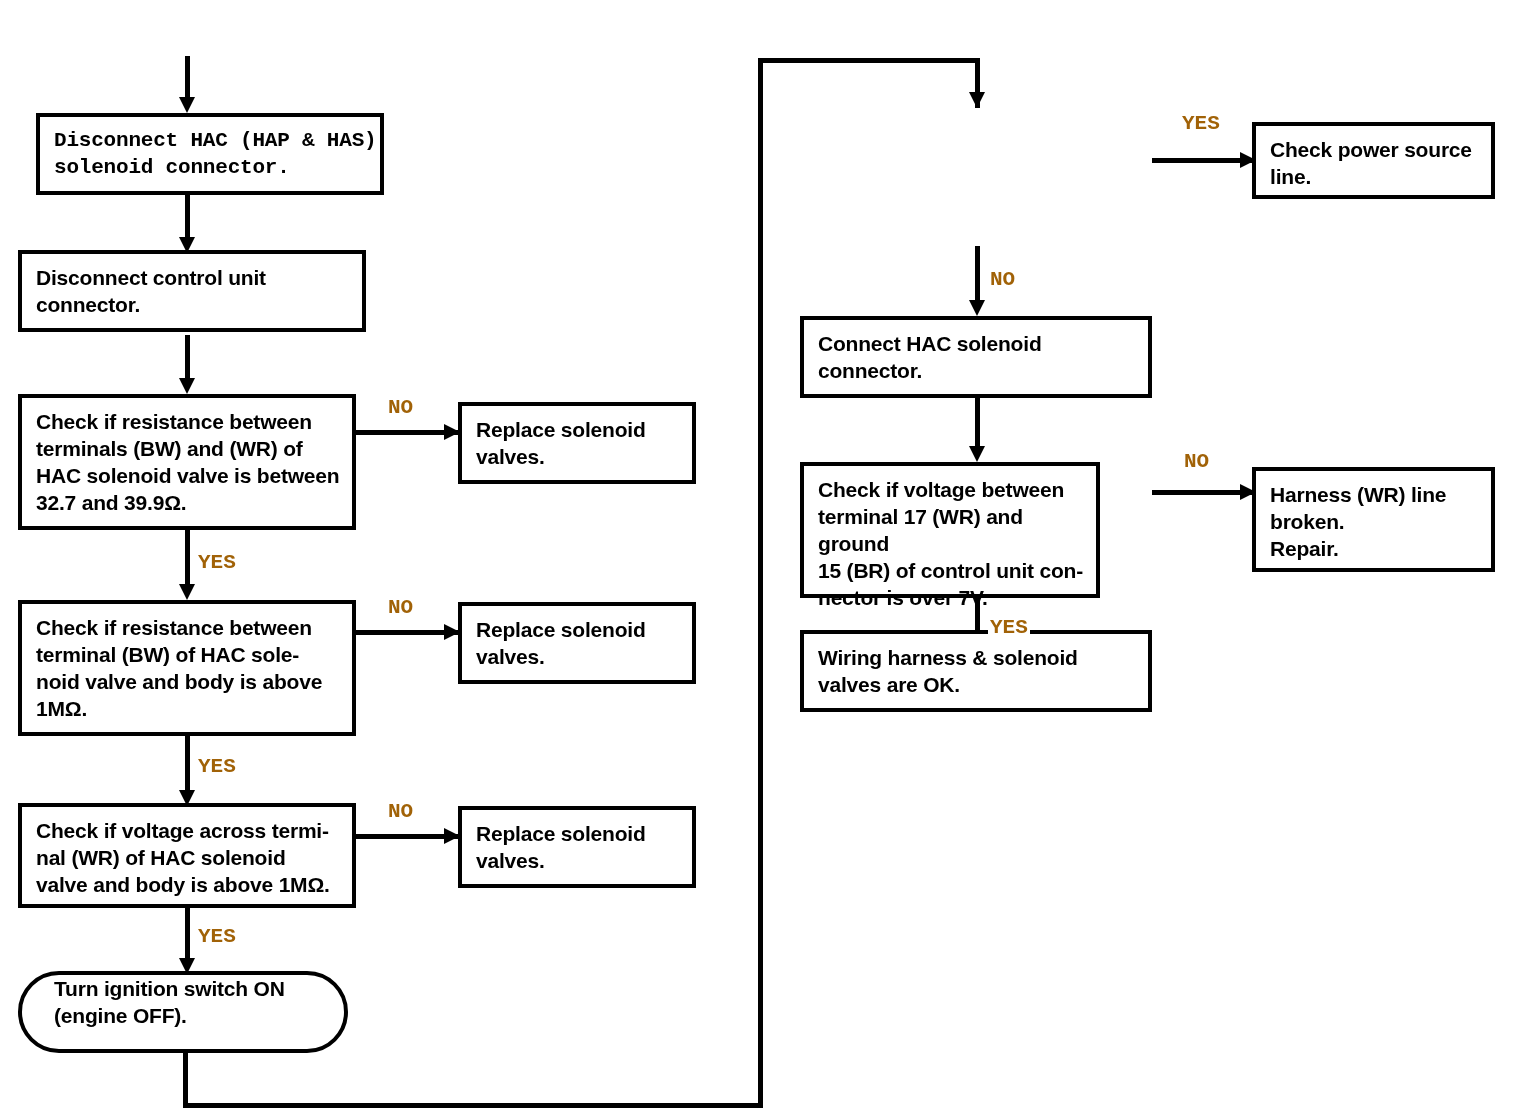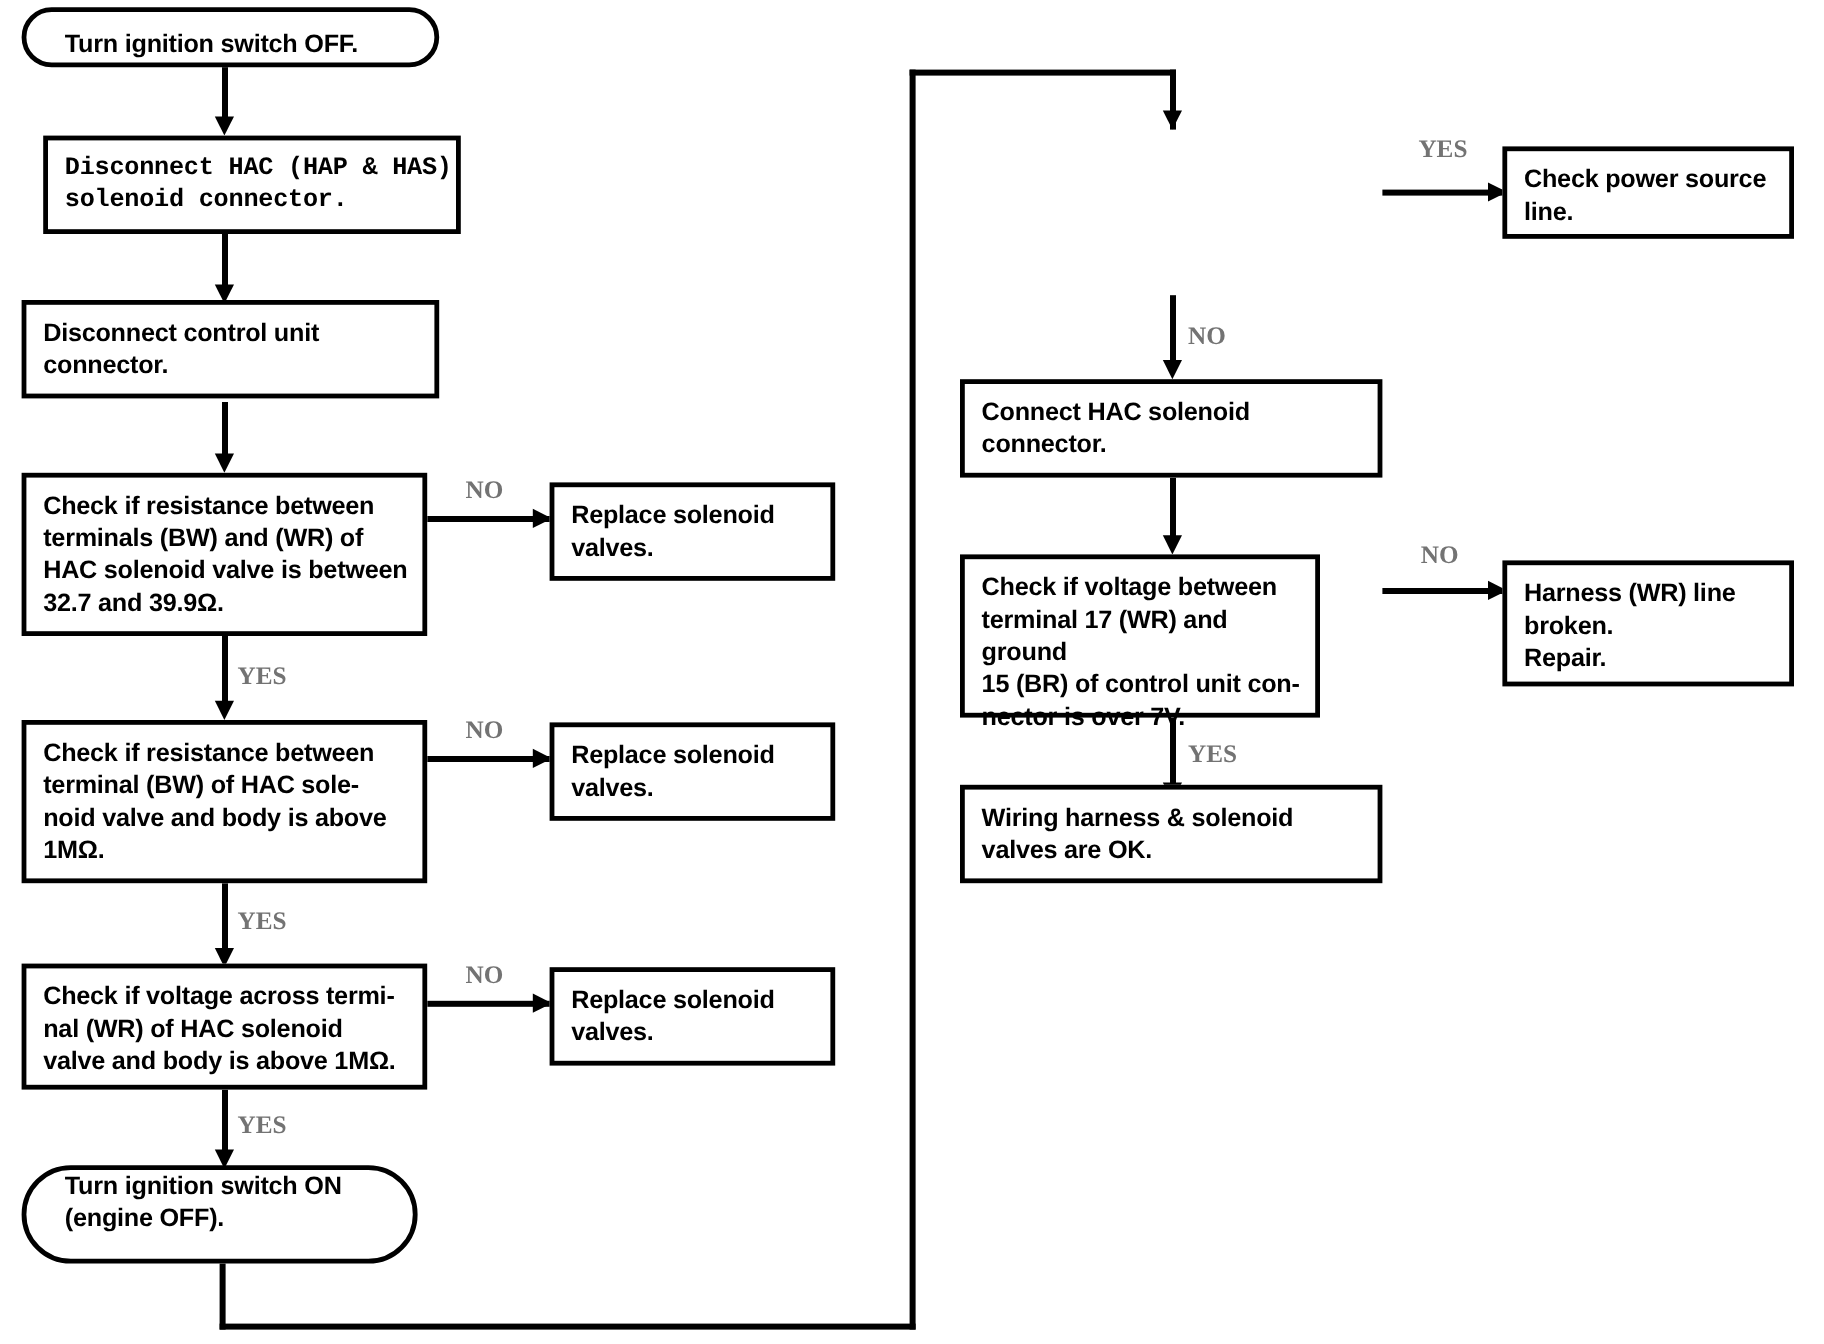--- a/index.html
+++ b/index.html
@@ -57,35 +57,34 @@
     position: absolute;
     width: 0;
     height: 0;
     border-top: 8px solid transparent;
     border-bottom: 8px solid transparent;
     border-left: 16px solid #000000;
     z-index: 2;
   }
   .elabel {
     position: absolute;
-    font-family: Liberation Serif, serif;
+    font-family: Liberation Mono, monospace;
     font-weight: bold;
     font-size: 21px;
-    color: #737373;
+    color: #a16207;
     z-index: 4;
     background: #ffffff;
     padding: 0 2px;
   }
 </style>
 </head>
 <body>
 
 <div id="canvas">
 
-  <div class="node terminator center" style="left:18px; top:6px; width:348px; height:50px;">Turn ignition switch OFF.</div>
 
   <div class="node" style="left:36px; top:113px; width:348px; height:82px;font-family:Liberation Mono, monospace;">Disconnect HAC (HAP &amp; HAS)
 solenoid connector.</div>
 
   <div class="node" style="left:18px; top:250px; width:348px; height:82px;">Disconnect control unit
 connector.</div>
 
   <div class="node" style="left:18px; top:394px; width:338px; height:136px;">Check if resistance between
 terminals (BW) and (WR) of
 HAC solenoid valve is between
@@ -121,21 +120,21 @@
 
   <div class="node" style="left:800px; top:462px; width:300px; height:136px;">Check if voltage between
 terminal 17 (WR) and ground
 15 (BR) of control unit con-
 nector is over 7V.</div>
 
   <div class="node" style="left:1252px; top:467px; width:243px; height:105px;">Harness (WR) line
 broken.
 Repair.</div>
 
-  <div class="node" style="left:800px; top:654px; width:352px; height:82px;">Wiring harness &amp; solenoid
+  <div class="node" style="left:800px; top:630px; width:352px; height:82px;">Wiring harness &amp; solenoid
 valves are OK.</div>
 
   <div class="edge v" style="left:185px; top:56px; height:47px;"></div>
   <div class="arrow-down" style="left:179px; top:97px;"></div>
 
   <div class="edge v" style="left:185px; top:195px; height:48px;"></div>
   <div class="arrow-down" style="left:179px; top:237px;"></div>
 
   <div class="edge v" style="left:185px; top:335px; height:49px;"></div>
   <div class="arrow-down" style="left:179px; top:378px;"></div>

